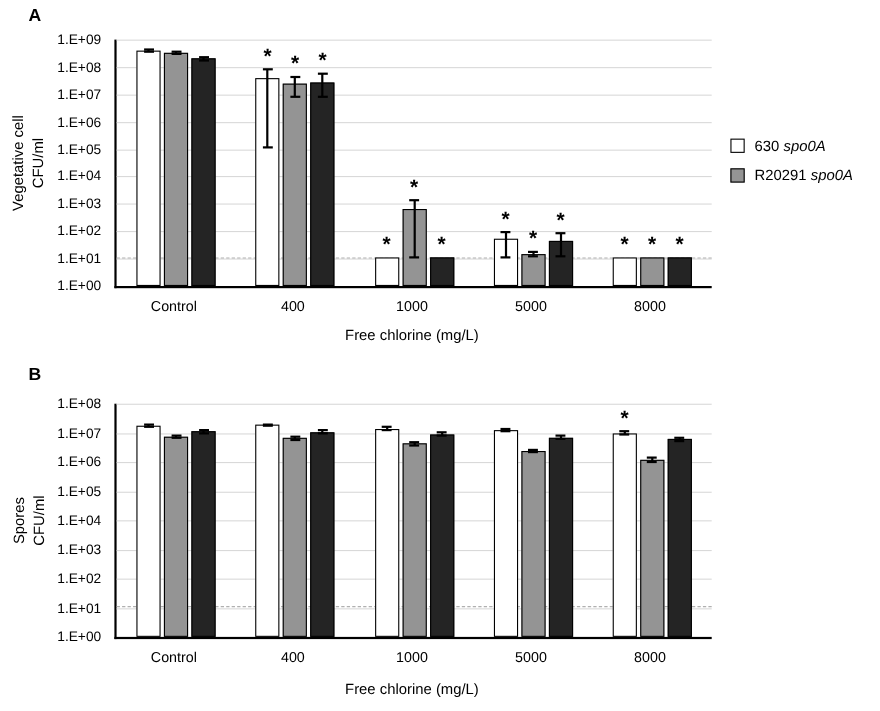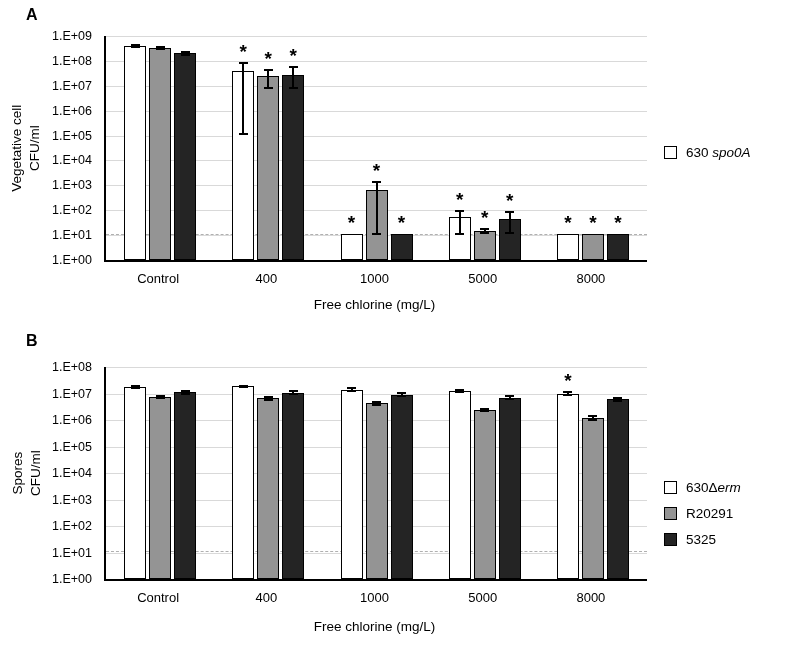--- a/index.html
+++ b/index.html
@@ -36,21 +36,21 @@
   #xlabA{top:297px;}
   #xlabB{top:619px;}
 
   .ylab{position:absolute;left:2px;width:50px;display:flex;align-items:center;justify-content:center;}
   #ylabA{top:36px;height:224px;}
   #ylabB{top:367px;height:212px;}
   .ylab-inner{transform:rotate(-90deg);white-space:nowrap;text-align:center;
               font-size:13.5px;line-height:1.35;}
 
   .legend{position:absolute;left:664px;}
-  #legA{top:119px;margin-top:20px;}
+  #legA{top:119px;}
   #legB{top:474px;}
   .lrow{display:flex;align-items:center;height:27px;}
   #legB .lrow{height:26px;}
   .sw{width:13px;height:13px;border:1.5px solid #000;box-sizing:border-box;
       margin-right:9px;flex:0 0 auto;}
   .ltext{font-size:13.5px;white-space:nowrap;}
   .ltext i{font-style:italic;}
 </style>
 </head>
 <body>
@@ -153,20 +153,24 @@
       <div class="cat" style="left: 216.4px; width: 108.2px;">1000</div>
       <div class="cat" style="left: 324.6px; width: 108.2px;">5000</div>
       <div class="cat" style="left: 432.8px; width: 108.2px;">8000</div>
     </div>
   <div class="xlab" id="xlabA">Free chlorine (mg/L)</div>
 
   <div class="legend" id="legA">
     <div class="lrow">
       <span class="sw" style="background: rgb(255, 255, 255);"></span>
       <span class="ltext"><span>630 </span><i>spo0A</i></span>
+    </div>
+    <div class="lrow">
+      <span class="sw" style="background: rgb(148, 148, 148);"></span>
+      <span class="ltext"><span>R20291 </span><i>spo0A</i></span>
     </div>
   </div>
 
   <div class="panel-letter" id="plB">B</div>
 
   <div class="ylab" id="ylabB">
     <div class="ylab-inner">
       <div>Spores</div>
       <div>CFU/ml</div>
     </div>
@@ -257,28 +261,14 @@
     </div>
   <div class="cats" id="catsB">
       <div class="cat" style="left: 0px; width: 108.2px;">Control</div>
       <div class="cat" style="left: 108.2px; width: 108.2px;">400</div>
       <div class="cat" style="left: 216.4px; width: 108.2px;">1000</div>
       <div class="cat" style="left: 324.6px; width: 108.2px;">5000</div>
       <div class="cat" style="left: 432.8px; width: 108.2px;">8000</div>
     </div>
   <div class="xlab" id="xlabB">Free chlorine (mg/L)</div>
 
-  <div class="legend" id="legB">
-    <div class="lrow">
-      <span class="sw" style="background: rgb(255, 255, 255);"></span>
-      <span class="ltext"><span>630Δ</span><i>erm</i></span>
-    </div>
-    <div class="lrow">
-      <span class="sw" style="background: rgb(148, 148, 148);"></span>
-      <span class="ltext"><span>R20291</span><i></i></span>
-    </div>
-    <div class="lrow">
-      <span class="sw" style="background: rgb(36, 36, 36);"></span>
-      <span class="ltext"><span>5325</span><i></i></span>
-    </div>
-  </div>
 
 </div>
 
 </body></html>

